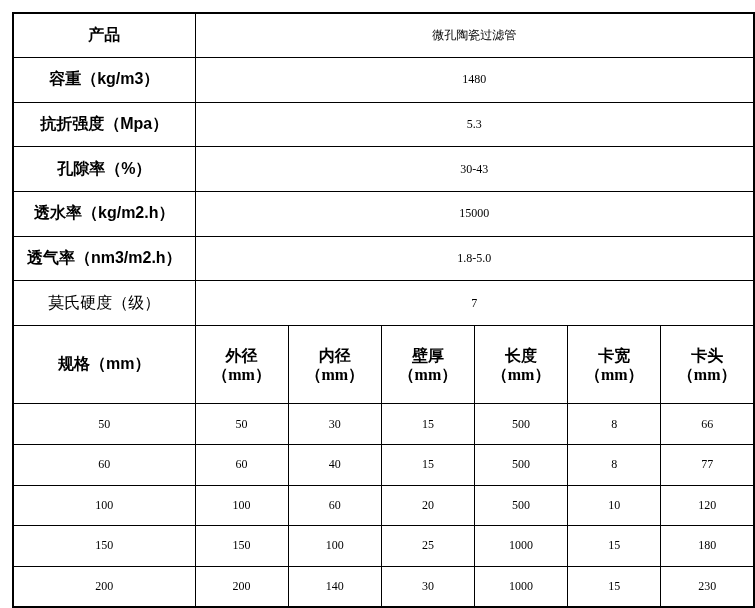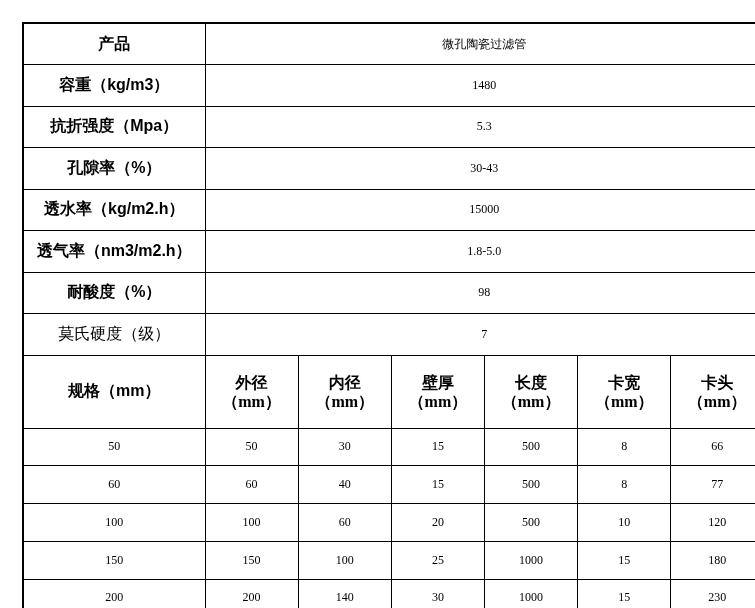--- a/index.html
+++ b/index.html
@@ -1,19 +1,19 @@
 <!DOCTYPE html>
 <html><head>
 <meta charset="utf-8">
 <style>
   html, body { margin: 0; padding: 0; background: #ffffff; }
   .canvas {
     width: 755px; height: 608px;
     box-sizing: border-box;
-    padding: 22px;
+    padding: 12px;
     background: #ffffff;
   }
   table.spec-table {
     border-collapse: collapse;
     table-layout: fixed;
     width: 743px; height: 596px;
     border: 2px solid #000000;
     background: #ffffff;
   }
   col.first-col { width: 182px; }
@@ -73,24 +73,20 @@
         <td class="label">孔隙率（%）</td>
         <td class="value" colspan="6">30-43</td>
       </tr>
       <tr class="prop-row">
         <td class="label">透水率（kg/m2.h）</td>
         <td class="value" colspan="6">15000</td>
       </tr>
       <tr class="prop-row">
         <td class="label">透气率（nm3/m2.h）</td>
         <td class="value" colspan="6">1.8-5.0</td>
-      </tr>
-      <tr class="prop-row">
-        <td class="label">耐酸度（%）</td>
-        <td class="value" colspan="6">98</td>
       </tr>
       <tr class="prop-row">
         <td class="label plain">莫氏硬度（级）</td>
         <td class="value" colspan="6">7</td>
       </tr>
 
       <tr class="spec-header-row">
         <td class="label">规格（mm）</td>
         <td class="label">
           <div class="hdr-line">外径</div>

